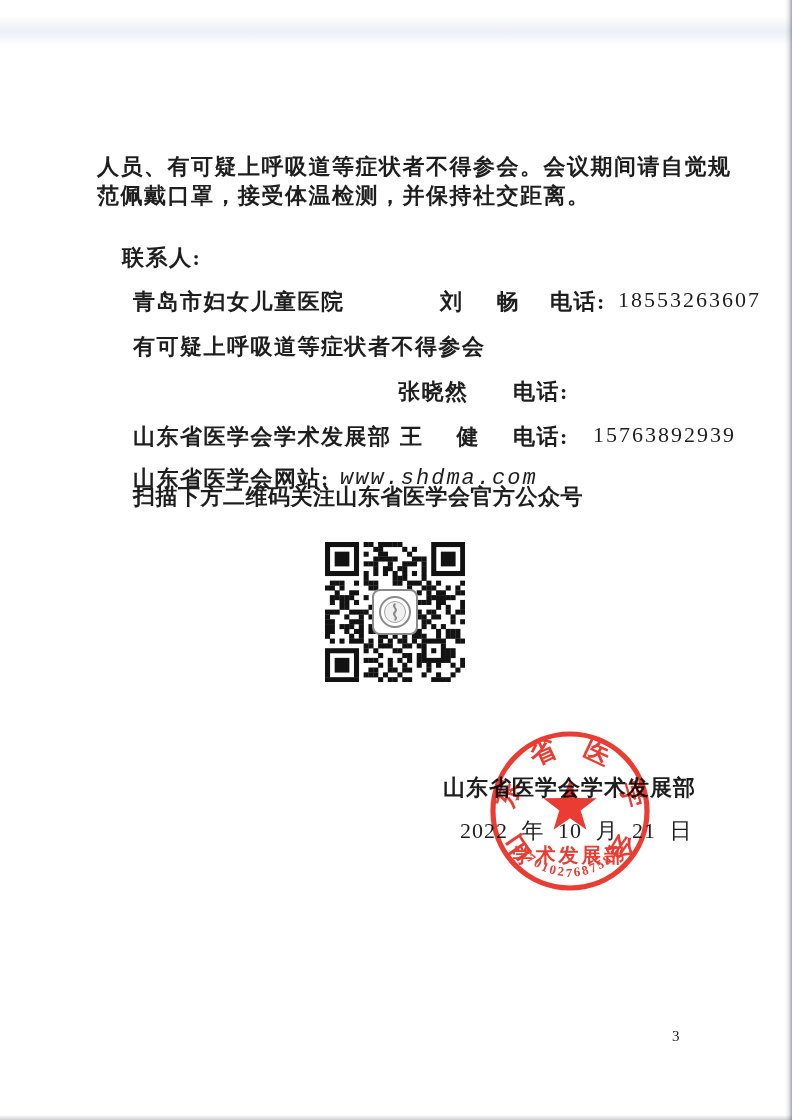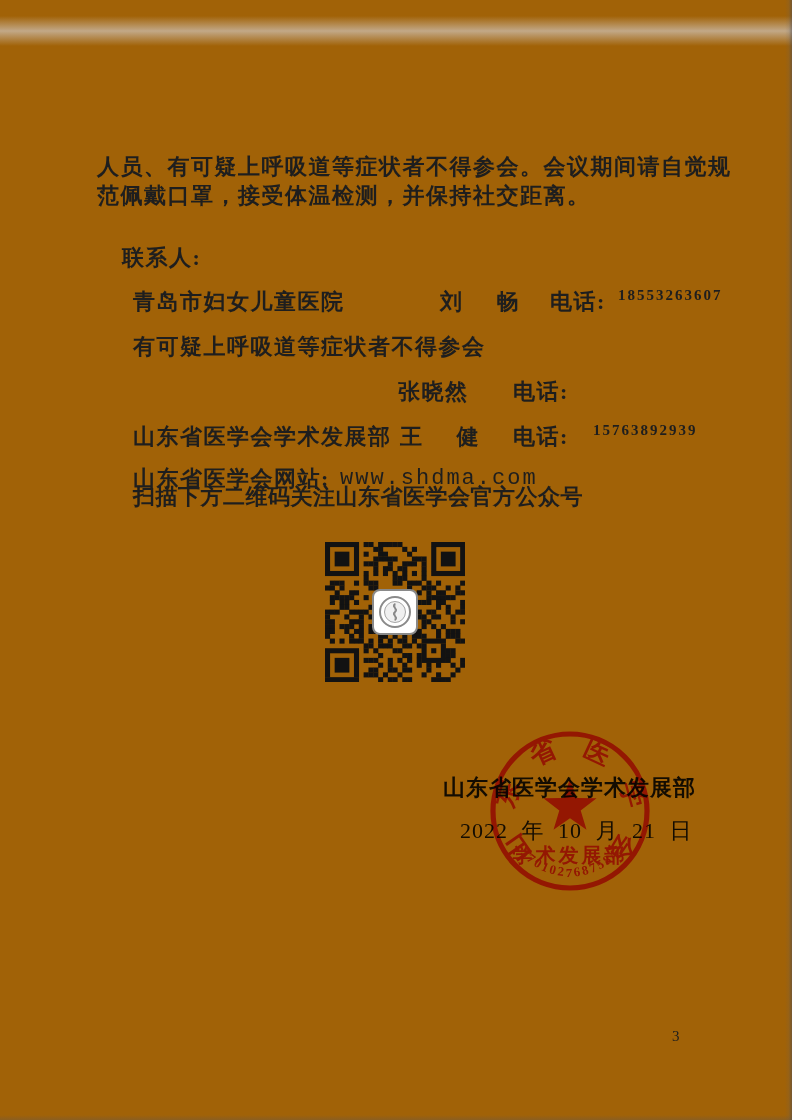--- a/index.html
+++ b/index.html
@@ -1,32 +1,32 @@
 <!DOCTYPE html>
 <html><head>
 <meta charset="utf-8">
 <style>
   html,body{margin:0;padding:0;background:#e8e8e8;}
   .page{
     position:relative;width:792px;height:1120px;margin:0 auto;
-    background:#a16207;overflow:hidden;
+    background:#ffffff;overflow:hidden;
     font-family:"Liberation Serif","DejaVu Serif",serif;
     color:#1e1e1e;
   }
   .top-band{position:absolute;left:0;top:16px;width:100%;height:30px;
     background:linear-gradient(180deg,rgba(222,227,242,0),rgba(221,226,241,.55) 50%,rgba(222,227,242,0));}
   .right-edge{position:absolute;right:0;top:0;width:7px;height:100%;
     background:linear-gradient(90deg,rgba(0,0,0,0),rgba(90,95,110,.15) 55%,rgba(70,75,92,.5));}
   .bottom-edge{position:absolute;left:0;bottom:0;width:100%;height:5px;
     background:linear-gradient(180deg,rgba(0,0,0,0),rgba(80,85,100,.28));}
   .line{position:absolute;left:0;width:100%;height:32px;white-space:nowrap;}
   .line span{position:absolute;white-space:nowrap;}
   .cjk{font-size:22px;font-weight:600;letter-spacing:1.5px;}
-  .num{font-size:15px;font-weight:700;letter-spacing:2px;}
-  .url{font-size:22px;font-weight:500;letter-spacing:2px;font-family:"Liberation Mono","DejaVu Sans Mono",monospace;}
+  .num{font-size:22px;font-weight:400;letter-spacing:2px;}
+  .url{font-size:22px;font-weight:500;letter-spacing:2px;font-family:"Liberation Mono","DejaVu Sans Mono",monospace;font-style:italic;}
   .name-spaced{word-spacing:26px;}
   .qr-wrap{position:absolute;left:325px;top:542px;width:140px;height:140px;}
   .qr-logo{position:absolute;left:47px;top:47px;width:46px;height:46px;background:#fff;
     border:2px solid #8a8a8a;border-radius:8px;box-sizing:border-box;
     display:flex;align-items:center;justify-content:center;}
   .sig{position:absolute;white-space:nowrap;mix-blend-mode:multiply;}
   .sig-org{left:443px;top:773px;font-size:22px;font-weight:600;letter-spacing:1px;}
   .sig-date{left:460px;top:816px;font-size:22px;font-weight:400;word-spacing:7px;letter-spacing:1px;}
   .seal{position:absolute;left:470px;top:710px;width:200px;height:204px;
     mix-blend-mode:multiply;opacity:.9;}

